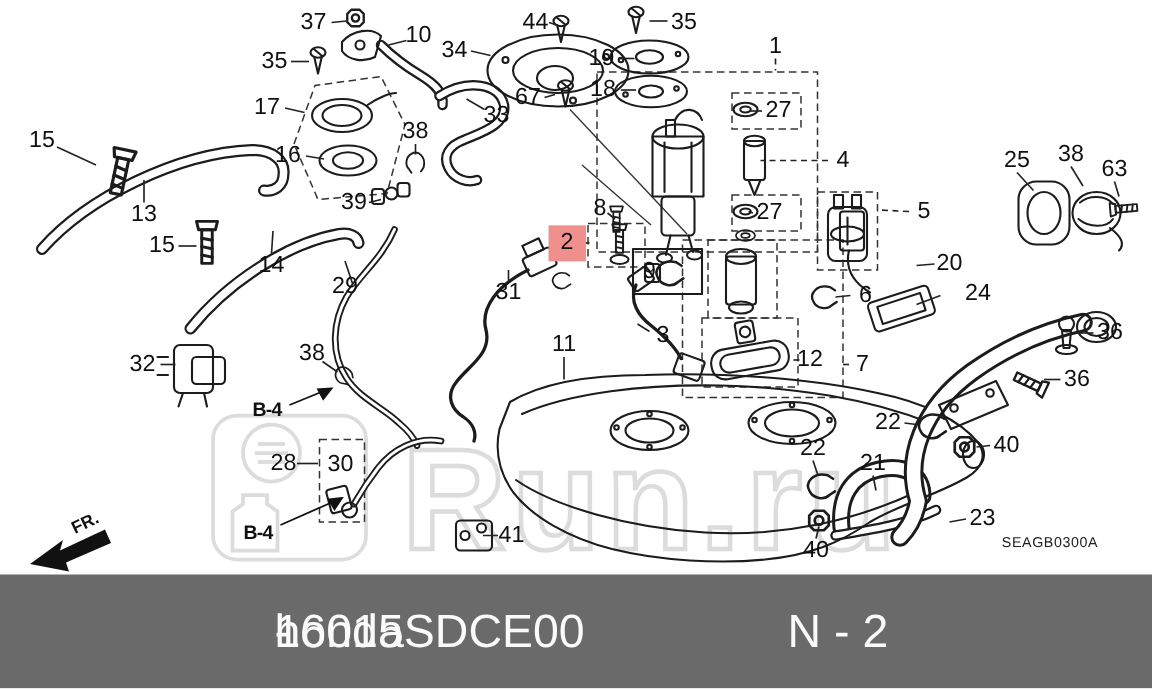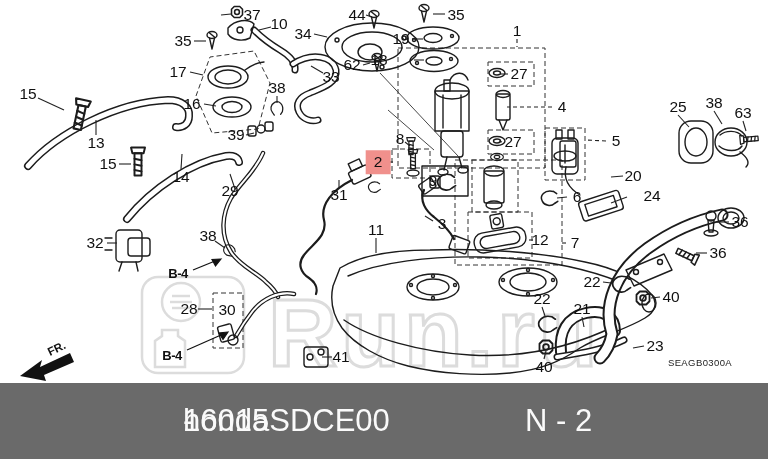--- a/index.html
+++ b/index.html
@@ -323,42 +323,42 @@
           <line x1="743" y1="121" x2="746" y2="131" class="leader"></line>
           <line x1="198" y1="309" x2="212" y2="309" class="leader"></line>
           <line x1="332" y1="357" x2="322" y2="357" class="leader"></line>
           <line x1="582" y1="317" x2="584" y2="327" class="leader"></line>
           <line x1="644" y1="346" x2="633" y2="348" class="leader"></line>
           <line x1="544" y1="359" x2="546" y2="351" class="leader"></line>
         </g>
     </svg>
 
     <div id="label-layer">
-        <div class="lbl" style="left: 209px; top: 15px; margin-left: 43px;">37</div>
+        <div class="lbl" style="left: 209px; top: 15px;">37</div>
         <div class="lbl" style="left: 183px; top: 41px;">35</div>
         <div class="lbl" style="left: 178px; top: 72px;">17</div>
         <div class="lbl" style="left: 192px; top: 104px; text-align: right;">16</div>
         <div class="lbl" style="left: 28px; top: 94px;">15</div>
         <div class="lbl" style="left: 96px; top: 143px;">13</div>
         <div class="lbl" style="left: 236px; top: 135px;">39</div>
         <div class="lbl" style="left: 108px; top: 164px;">15</div>
         <div class="lbl" style="left: 181px; top: 177px;">14</div>
         <div class="lbl" style="left: 230px; top: 166px; margin-top: 25px;">29</div>
         <div class="lbl" style="left: 95px; top: 243px;">32</div>
         <div class="lbl" style="left: 208px; top: 236px;">38</div>
         <div class="lbl b4" style="left: 178px; top: 273px;">B-4</div>
         <div class="lbl" style="left: 279px; top: 24px;">10</div>
         <div class="lbl" style="left: 357px; top: 15px;">44</div>
         <div class="lbl" style="left: 303px; top: 34px;">34</div>
-        <div class="lbl" style="left: 352px; top: 65px;">62</div>
+        <div class="lbl" style="left: 352px; top: 65px;">67</div>
         <div class="lbl" style="left: 331px; top: 77px;">33</div>
         <div class="lbl" style="left: 277px; top: 88px;">38</div>
         <div class="lbl" style="left: 456px; top: 15px;">35</div>
         <div class="lbl" style="left: 401px; top: 39px;">19</div>
-        <div class="lbl" style="left: 379px; top: 60px;">18</div>
+        <div class="lbl" style="left: 402px; top: 60px;">18</div>
         <div class="lbl" style="left: 400px; top: 139px;">8</div>
         <div class="lbl hl" style="left: 378px; top: 162px;">2</div>
         <div class="lbl" style="left: 339px; top: 195px;">31</div>
         <div class="lbl" style="left: 433px; top: 181px;">9</div>
         <div class="lbl" style="left: 442px; top: 224px;">3</div>
         <div class="lbl" style="left: 376px; top: 230px;">11</div>
         <div class="lbl" style="left: 517px; top: 31px;">1</div>
         <div class="lbl" style="left: 519px; top: 74px;">27</div>
         <div class="lbl" style="left: 562px; top: 107px;">4</div>
         <div class="lbl" style="left: 513px; top: 142px;">27</div>

